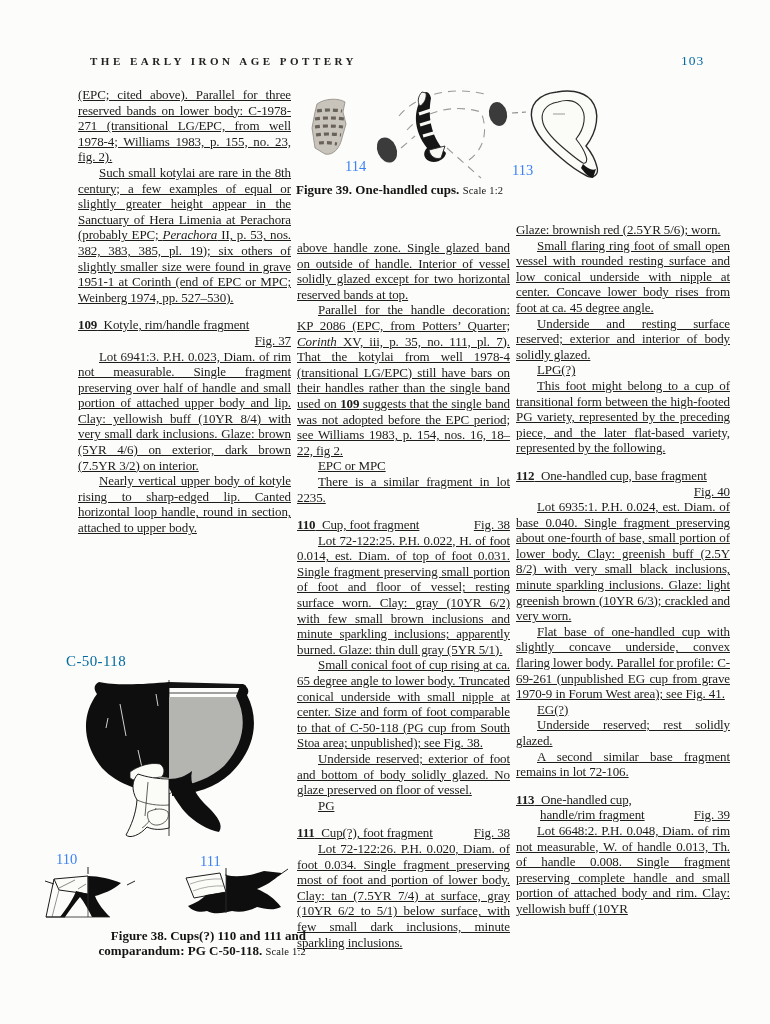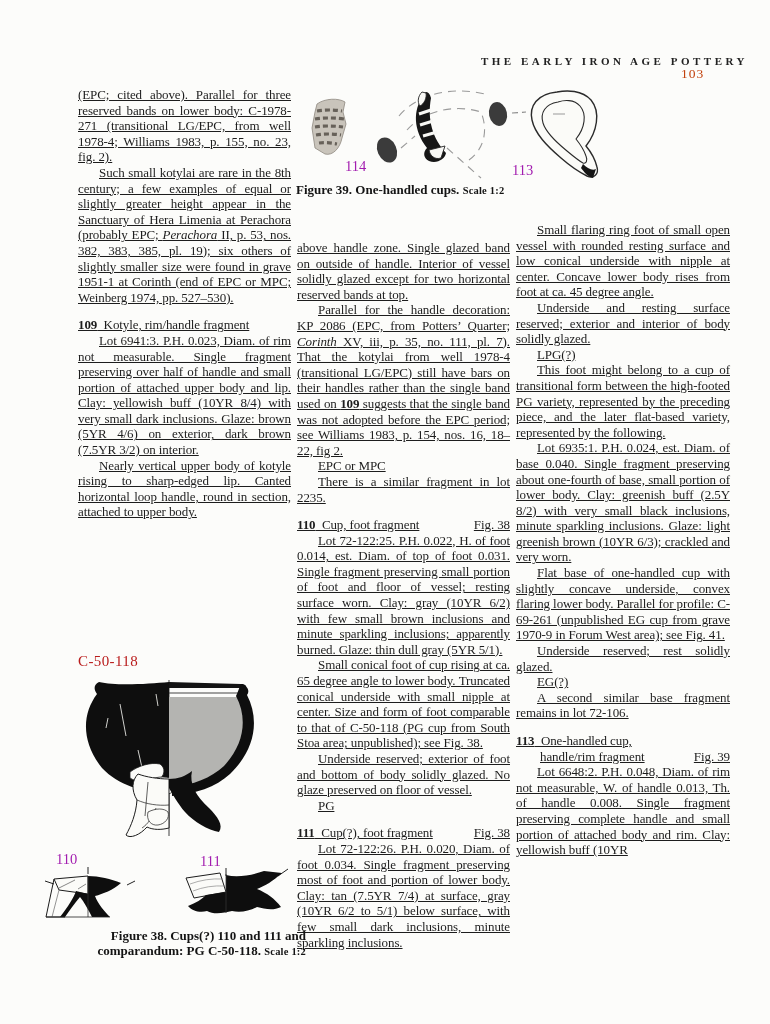--- a/index.html
+++ b/index.html
@@ -1,46 +1,46 @@
 <!DOCTYPE html>
 <html><head>
 <meta charset="utf-8">
 <style>
   html,body{margin:0;padding:0;background:#e8e8e6;}
   .page{
     position:relative;width:770px;height:1024px;background:#fcfcfa;overflow:hidden;
     font-family:"Liberation Serif","DejaVu Serif",serif;color:#1d1d1d;
   }
   .running-head{
-    position:absolute;top:55px;left:96px;width:652px;text-align:right;
+    position:absolute;top:55px;left:90px;width:652px;text-align:left;
     font-size:11px;font-weight:bold;letter-spacing:3.5px;color:#222;
   }
-  .page-num{position:absolute;top:66px;left:681px;font-size:13.5px;letter-spacing:1px;color:#c2410c;}
+  .page-num{position:absolute;top:53px;left:681px;font-size:13.5px;letter-spacing:1px;color:#0369a1;}
 
   .col{position:absolute;width:213px;font-size:13px;line-height:15.6px;
        text-align:justify;letter-spacing:-0.1px;text-decoration:underline;}
   #col-left{left:78px;top:87px;}
   #col-middle{left:297px;top:240px;}
   #col-right{left:516px;top:222px;width:214px;}
 
   .para{margin:0;}
   .para.indent{text-indent:21px;}
   .it{font-style:italic;}
   .bd{font-weight:bold;}
 
   .entry-heading{margin-top:12px;}
   .hrow{display:flex;justify-content:space-between;white-space:nowrap;}
   .hrow.hindent .htext{padding-left:24px;}
   .hfig{padding-left:6px;}
 
-  .fig-label{position:absolute;font-size:14.5px;color:#a21caf;}
-  .comparandum-label{position:absolute;left:66px;top:653px;font-size:15px;letter-spacing:0.4px;color:#b91c1c;margin-left:12px;}
+  .fig-label{position:absolute;font-size:14.5px;color:#3b82f6;}
+  .comparandum-label{position:absolute;left:66px;top:653px;font-size:15px;letter-spacing:0.4px;color:#0369a1;}
   .fig-caption{position:absolute;font-size:13px;color:#141414;line-height:15px;}
   .cap-bold{font-weight:bold;}
-  .scale{font-weight:bold;font-size:10.5px;letter-spacing:0.2px;}
+  .scale{font-weight:normal;font-size:10.5px;letter-spacing:0.2px;}
   #fig39-caption{left:296px;top:182px;}
   #fig38-caption{left:62px;top:928px;width:244px;text-align:right;}
 
   .art{position:absolute;}
   #fig39-art{left:295px;top:84px;}
   #cup-art{left:68px;top:676px;}
   #frag110-art{left:42px;top:866px;}
   #frag111-art{left:170px;top:866px;}
 </style>
 </head>
@@ -98,20 +98,24 @@
     <span class="scale">Scale 1:2</span>
   </div>
 
   <div id="col-left" class="col">
       <div class="para"><span>(EPC; cited above). Parallel for three reserved bands on lower body: C-1978-271 (transitional LG/EPC, from well 1978-4; Williams 1983, p. 155, no. 23, fig. 2).</span></div>
       <div class="para indent"><span>Such small kotylai are rare in the 8th century; a few examples of equal or slightly greater height appear in the Sanctuary of Hera Limenia at Perachora (probably EPC; </span><span class="it">Perachora</span><span> II, p. 53, nos. 382, 383, 385, pl. 19); six others of slightly smaller size were found in grave 1951-1 at Corinth (end of EPC or MPC; Weinberg 1974, pp. 527–530).</span></div>
       <div class="entry-heading">
         <div class="hrow">
           <span class="htext"><span class="bd">109</span> Kotyle, rim/handle fragment</span>
         </div>
+        <div class="hrow">
+          <span class="htext"></span>
+          <span class="hfig">Fig. 37</span>
+        </div>
       </div>
       <div class="para indent"><span>Lot 6941:3. P.H. 0.023, Diam. of rim not measurable. Single fragment preserving over half of handle and small portion of attached upper body and lip. Clay: yellowish buff (10YR 8/4) with very small dark inclusions. Glaze: brown (5YR 4/6) on exterior, dark brown (7.5YR 3/2) on interior.</span></div>
       <div class="para indent"><span>Nearly vertical upper body of kotyle rising to sharp-edged lip. Canted horizontal loop handle, round in section, attached to upper body.</span></div>
     </div>
   <div id="col-middle" class="col">
       <div class="para"><span>above handle zone. Single glazed band on outside of handle. Interior of vessel solidly glazed except for two horizontal reserved bands at top.</span></div>
       <div class="para indent"><span>Parallel for the handle decoration: KP 2086 (EPC, from Potters’ Quarter; </span><span class="it">Corinth</span><span> XV, iii, p. 35, no. 111, pl. 7). That the kotylai from well 1978-4 (transitional LG/EPC) still have bars on their handles rather than the single band used on </span><span class="bd">109</span><span> suggests that the single band was not adopted before the EPC period; see Williams 1983, p. 154, nos. 16, 18–22, fig 2.</span></div>
       <div class="para indent"><span>EPC or MPC</span></div>
       <div class="para indent"><span>There is a similar fragment in lot 2235.</span></div>
       <div class="entry-heading">
@@ -126,28 +130,38 @@
       <div class="para indent"><span>PG</span></div>
       <div class="entry-heading">
         <div class="hrow">
           <span class="htext"><span class="bd">111</span> Cup(?), foot fragment</span>
           <span class="hfig">Fig. 38</span>
         </div>
       </div>
       <div class="para indent"><span>Lot 72-122:26. P.H. 0.020, Diam. of foot 0.034. Single fragment preserving most of foot and portion of lower body. Clay: tan (7.5YR 7/4) at surface, gray (10YR 6/2 to 5/1) below surface, with few small dark inclusions, minute sparkling inclusions.</span></div>
     </div>
   <div id="col-right" class="col">
+      <div class="para"><span>Glaze: brownish red (2.5YR 5/6); worn.</span></div>
       <div class="para indent"><span>Small flaring ring foot of small open vessel with rounded resting surface and low conical underside with nipple at center. Concave lower body rises from foot at ca. 45 degree angle.</span></div>
       <div class="para indent"><span>Underside and resting surface reserved; exterior and interior of body solidly glazed.</span></div>
       <div class="para indent"><span>LPG(?)</span></div>
       <div class="para indent"><span>This foot might belong to a cup of transitional form between the high-footed PG variety, represented by the preceding piece, and the later flat-based variety, represented by the following.</span></div>
+      <div class="entry-heading">
+        <div class="hrow">
+          <span class="htext"><span class="bd">112</span> One-handled cup, base fragment</span>
+        </div>
+        <div class="hrow">
+          <span class="htext"></span>
+          <span class="hfig">Fig. 40</span>
+        </div>
+      </div>
       <div class="para indent"><span>Lot 6935:1. P.H. 0.024, est. Diam. of base 0.040. Single fragment preserving about one-fourth of base, small portion of lower body. Clay: greenish buff (2.5Y 8/2) with very small black inclusions, minute sparkling inclusions. Glaze: light greenish brown (10YR 6/3); crackled and very worn.</span></div>
       <div class="para indent"><span>Flat base of one-handled cup with slightly concave underside, convex flaring lower body. Parallel for profile: C-69-261 (unpublished EG cup from grave 1970-9 in Forum West area); see Fig. 41.</span></div>
+      <div class="para indent"><span>EG(?)</span></div>
       <div class="para indent"><span>Underside reserved; rest solidly glazed.</span></div>
-      <div class="para indent"><span>EG(?)</span></div>
       <div class="para indent"><span>A second similar base fragment remains in lot 72-106.</span></div>
       <div class="entry-heading">
         <div class="hrow">
           <span class="htext"><span class="bd">113</span> One-handled cup,</span>
         </div>
         <div class="hrow hindent">
           <span class="htext">handle/rim fragment</span>
           <span class="hfig">Fig. 39</span>
         </div>
       </div>

